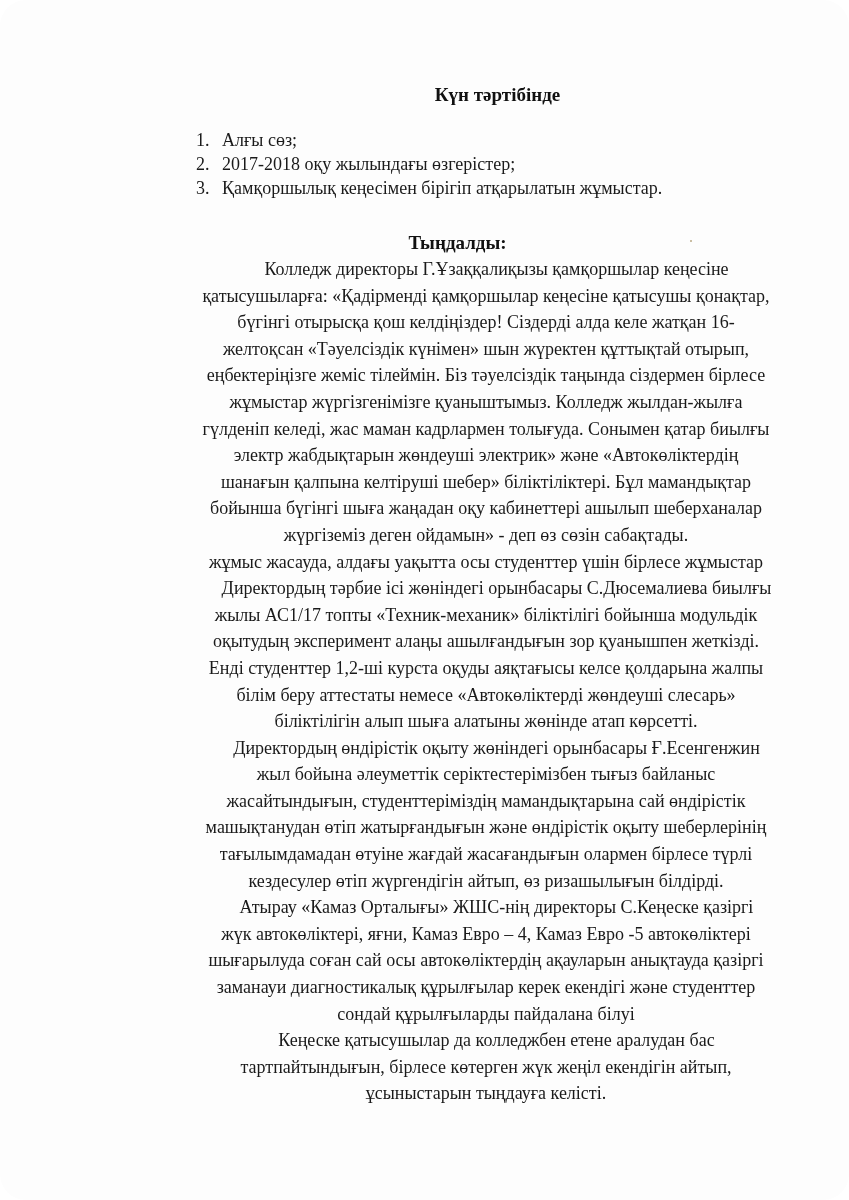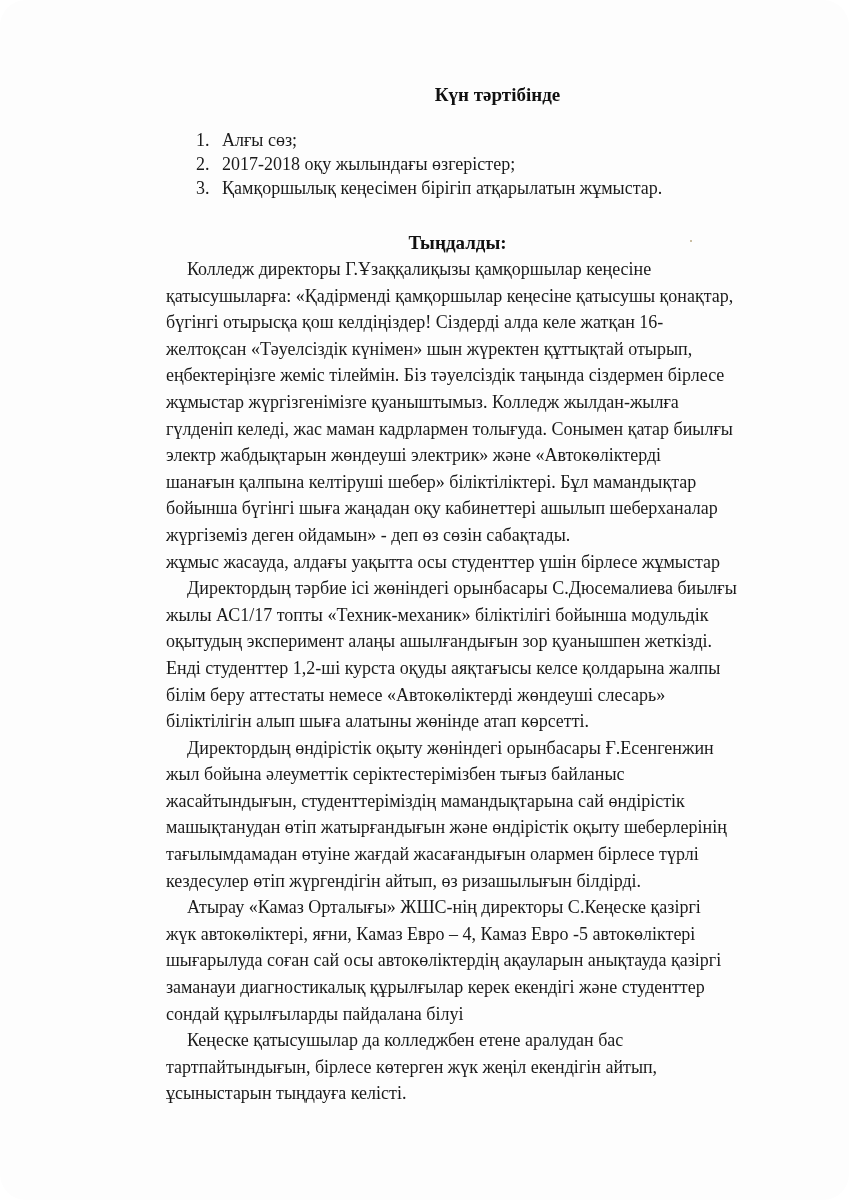--- a/index.html
+++ b/index.html
@@ -73,20 +73,21 @@
       width: 640px;
       font-size: 18px;
       line-height: 26.6px;
     }
     .para {
       margin: 0;
     }
     .line {
       display: block;
       white-space: nowrap;
+      text-align: center;
     }
     .line.indent {
       padding-left: 21px;
     }
     .speck {
       position: absolute;
       left: 690px;
       top: 240px;
       width: 2px;
       height: 2px;
@@ -123,21 +124,21 @@
   <div class="body-text">
 
     <p class="para">
       <span class="line indent">Колледж директоры Г.Ұзаққалиқызы қамқоршылар кеңесіне</span>
       <span class="line">қатысушыларға: «Қадірменді қамқоршылар кеңесіне қатысушы қонақтар,</span>
       <span class="line">бүгінгі отырысқа қош келдіңіздер! Сіздерді алда келе жатқан 16-</span>
       <span class="line">желтоқсан «Тәуелсіздік күнімен» шын жүректен құттықтай отырып,</span>
       <span class="line">еңбектеріңізге жеміс тілеймін. Біз тәуелсіздік таңында сіздермен бірлесе</span>
       <span class="line">жұмыстар жүргізгенімізге қуаныштымыз. Колледж жылдан-жылға</span>
       <span class="line">гүлденіп келеді, жас маман кадрлармен толығуда. Сонымен қатар биылғы</span>
-      <span class="line">электр жабдықтарын жөндеуші электрик» және «Автокөліктерді</span>
+      <span class="line">электр жабдықтарын жөндеуші электрик» және «Автокөліктердің</span>
       <span class="line">шанағын қалпына келтіруші шебер» біліктіліктері. Бұл мамандықтар</span>
       <span class="line">бойынша бүгінгі шыға жаңадан оқу кабинеттері ашылып шеберханалар</span>
       <span class="line">жүргіземіз деген ойдамын» - деп өз сөзін сабақтады.</span>
       <span class="line">жұмыс жасауда, алдағы уақытта осы студенттер үшін бірлесе жұмыстар</span>
     </p>
 
     <p class="para">
       <span class="line indent">Директордың тәрбие ісі жөніндегі орынбасары С.Дюсемалиева биылғы</span>
       <span class="line">жылы АС1/17 топты «Техник-механик» біліктілігі бойынша модульдік</span>
       <span class="line">оқытудың эксперимент алаңы ашылғандығын зор қуанышпен жеткізді.</span>

